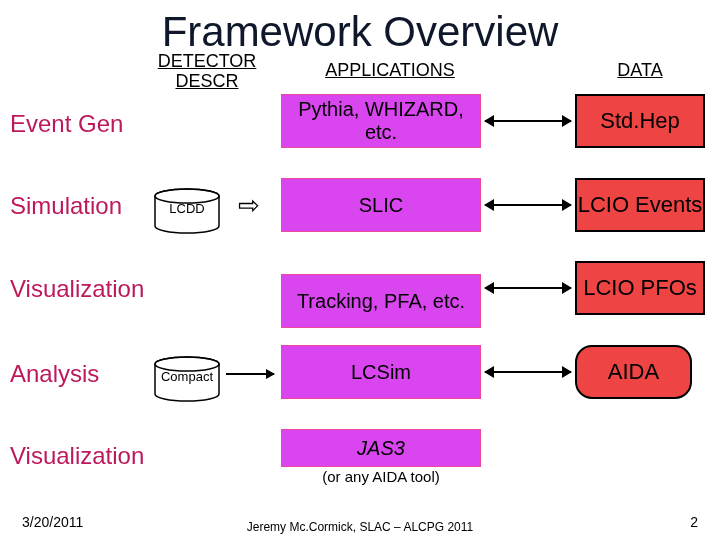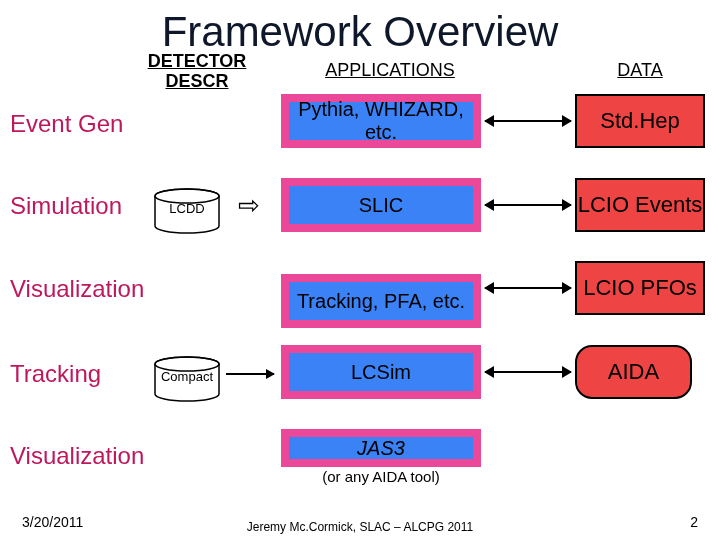--- a/index.html
+++ b/index.html
@@ -25,27 +25,27 @@
   }
   .row-label {
     position: absolute;
     font-size: 24px;
     color: #be185d;
     left: 10px;
     white-space: nowrap;
   }
   .app-box {
     position: absolute;
-    border: 8px solid #ec4899;
+    border: 1px solid #ec4899;
     font-size: 20px;
     display: flex;
     align-items: center;
     justify-content: center;
     text-align: center;
-    background: #3b82f6;
+    background: #d946ef;
     line-height: 1.15;
   }
   .data-box {
     position: absolute;
     border: 2px solid #000;
     font-size: 22px;
     display: flex;
     align-items: center;
     justify-content: center;
     text-align: center;
@@ -126,28 +126,28 @@
     border-top: 5px solid transparent;
     border-bottom: 5px solid transparent;
     border-left: 9px solid #000;
   }
 </style>
 </head>
 <body>
 
 <div class="title">Framework Overview</div>
 
-<div class="col-header" style="left:137px; top:52px; width:120px; line-height:1.1;font-weight:bold;">DETECTOR DESCR</div>
+<div class="col-header" style="left:147px; top:52px; width:120px; line-height:1.1;">DETECTOR DESCR</div>
 <div class="col-header" style="left:300px; top:60px; width:180px;">APPLICATIONS</div>
 <div class="col-header" style="left:600px; top:60px; width:80px;">DATA</div>
 
 <div class="row-label" style="top:110px;">Event Gen</div>
 <div class="row-label" style="top:192px;">Simulation</div>
 <div class="row-label" style="top:275px;">Visualization</div>
-<div class="row-label" style="top:360px;">Tracking</div>
+<div class="row-label" style="top:360px;">Analysis</div>
 <div class="row-label" style="top:442px;">Visualization</div>
 
 <div class="cyl" style="left:153px; top:183px;">
   <svg viewBox="0 0 68 46">
     <ellipse cx="34" cy="8" rx="32" ry="7" fill="#fff" stroke="#000" stroke-width="1.5"></ellipse>
     <path d="M2 8 L2 38 A32 7 0 0 0 66 38 L66 8" fill="#fff" stroke="#000" stroke-width="1.5"></path>
     <ellipse cx="34" cy="8" rx="32" ry="7" fill="none" stroke="#000" stroke-width="1.5"></ellipse>
   </svg>
   <div class="cyl-label">LCDD</div>
 </div>

